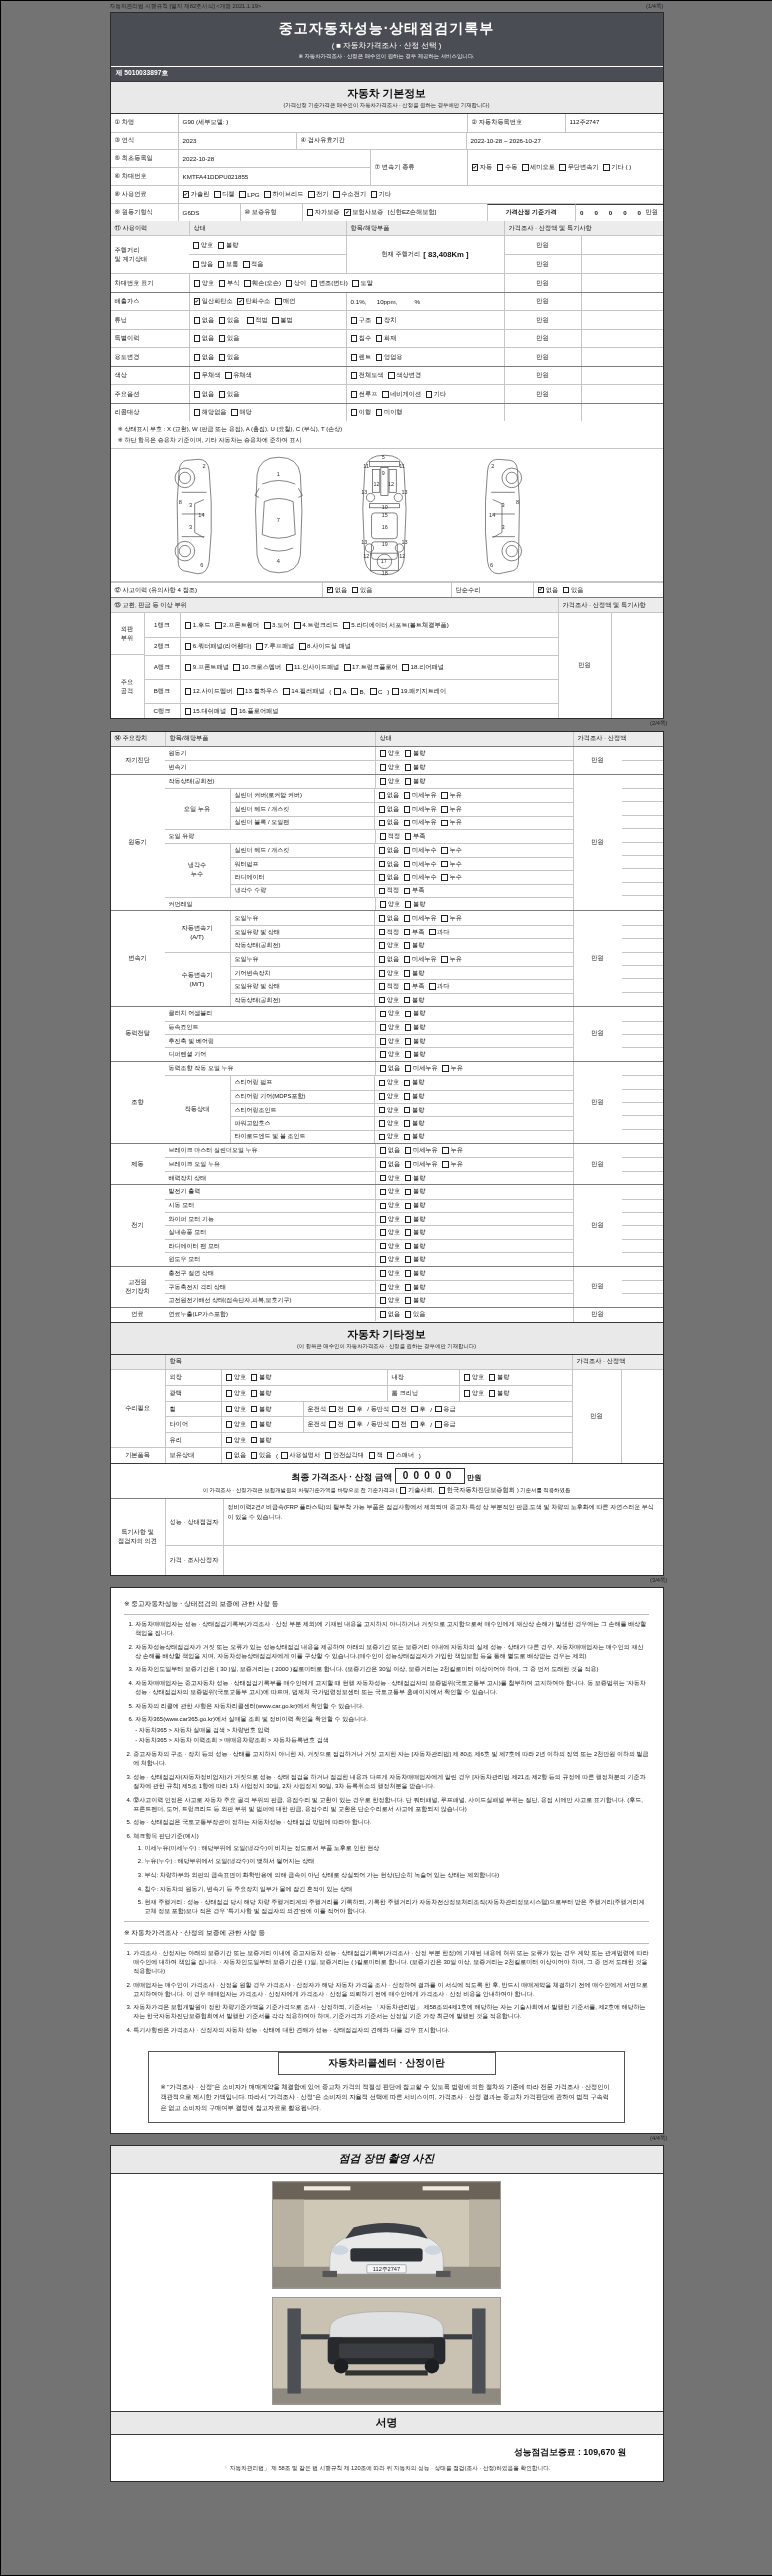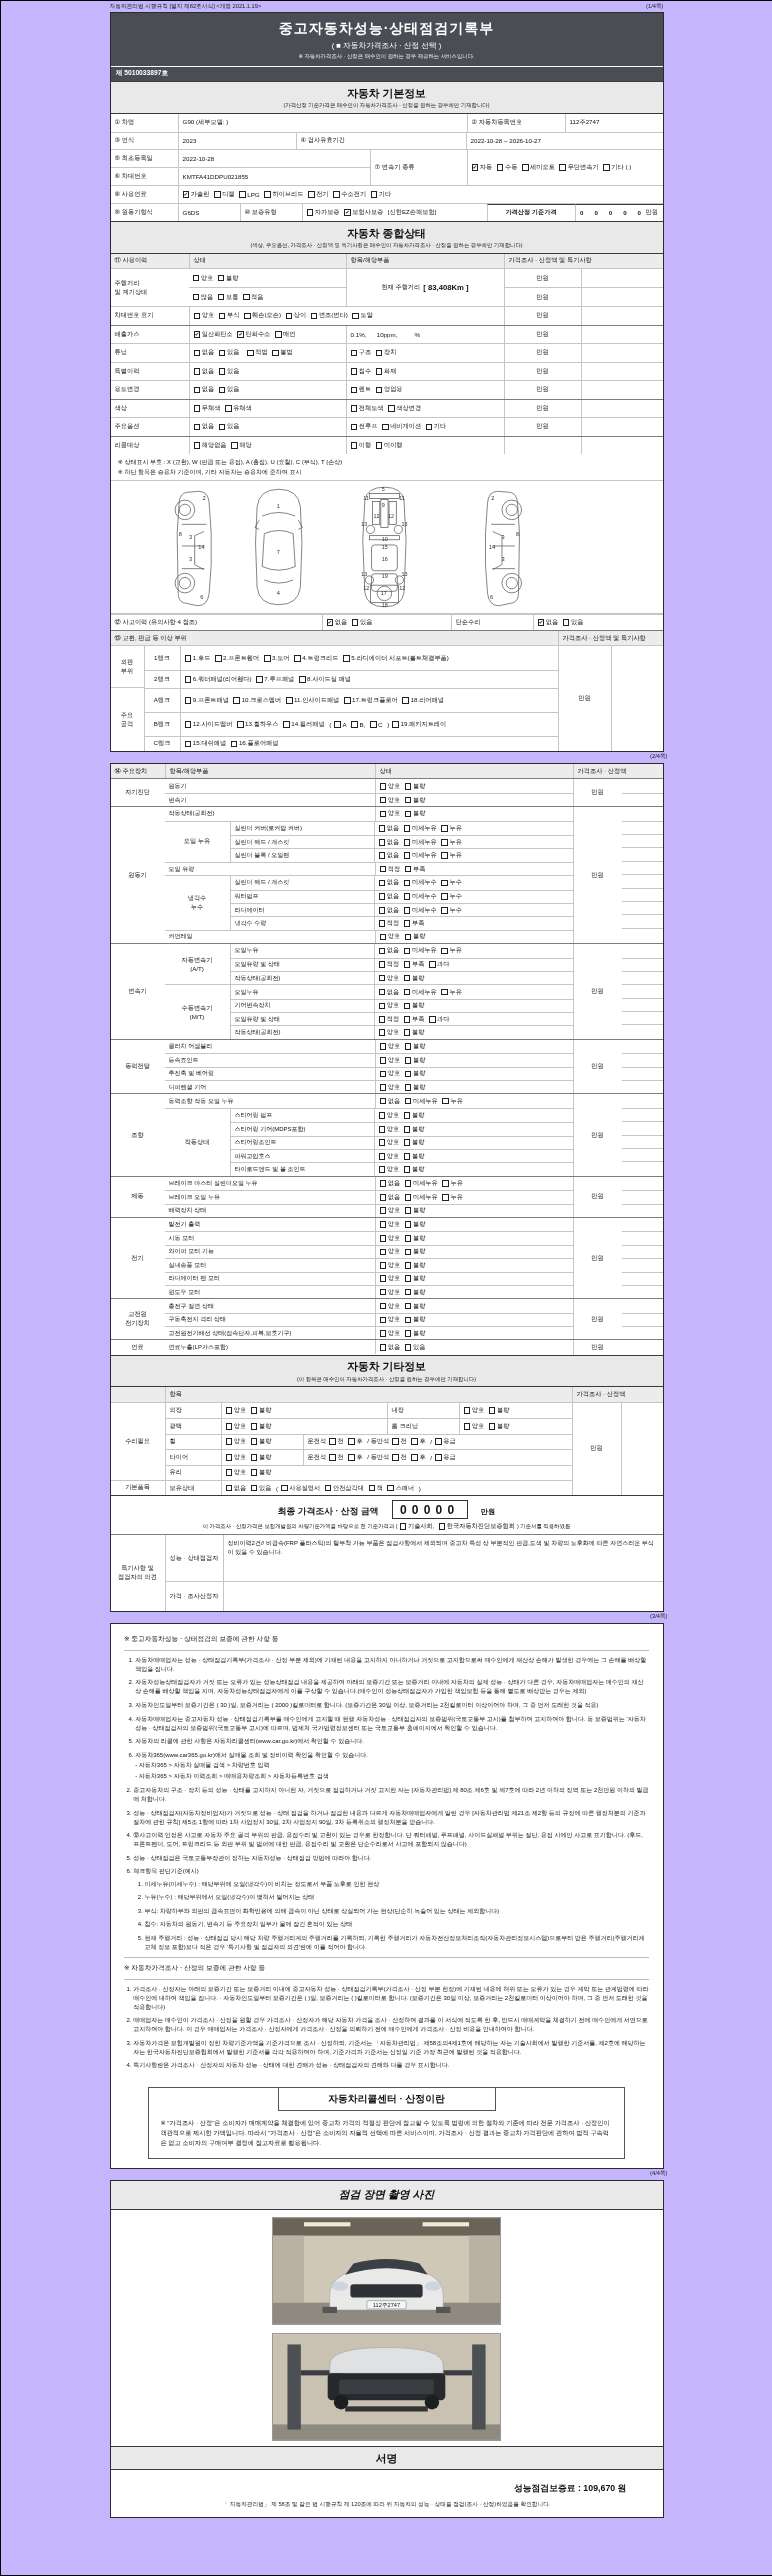--- a/index.html
+++ b/index.html
@@ -1,17 +1,17 @@
 <!DOCTYPE html>
 <html style="font-size:8.2px"><head>
 <meta charset="utf-8">
 <style>
   html,body{margin:0;padding:0;background:#fff;}
   body{font-family:"Liberation Sans","DejaVu Sans",sans-serif;color:#111;}
-  .canvas{width:773px;height:2576px;border:0.5px solid #000;box-sizing:border-box;background:#c4b5fd;overflow:hidden;}
+  .canvas{width:773px;height:2576px;border:0.5px solid #000;box-sizing:border-box;background:#737373;overflow:hidden;}
   .topline{width:554px;margin:2.1px auto 1px;display:flex;justify-content:space-between;font-size:5.7px;color:#222;}
   .pagenum{width:562px;margin:1px auto 2.1px;text-align:right;font-size:5.7px;color:#222;}
   .page{width:554px;margin:0 auto;border:1px solid #2b2b2b;background:#fff;box-sizing:border-box;}
   
   .dark{background:#4a4e54;color:#fff;text-align:center;padding:7.2px 0 0;}
   .dark .t{font-size:14px;font-weight:bold;letter-spacing:1px;}
   .dark .s{font-size:7.7px;margin-top:3.1px;}
   .dark .n{font-size:5.4px;margin-top:2.1px;color:#eee;}
   .docno{background:#4a4e54;color:#fff;border-top:1px solid #fff;margin-top:5.2px;padding:2.6px 5.2px 3.1px;text-align:left;font-size:6.7px;font-weight:bold;}
   
@@ -43,21 +43,21 @@
   .aboutbox{width:86%;margin:7.2px auto 9.3px;border:0.5px solid #555;padding:0 0 7.2px;}
   .aboutbox .bt{width:216px;margin:-0.5px auto 5.2px;border:0.5px solid #555;background:#fff;text-align:center;font-size:9.8px;font-weight:bold;padding:4.1px 0;}
   .aboutbox .tx{font-size:6.2px;line-height:1.65;padding:2.1px 11.3px;}
   
   .photo-wrap{display:flex;flex-direction:column;align-items:center;padding:7.2px 0 5.2px;gap:8.2px;}
   .photo{border:0.5px solid #999;}
   
   .signbody{padding:5.2px 15.5px 7.2px;}
   .fee{text-align:right;font-size:8.8px;font-weight:bold;padding:7.2px 20.6px 5.2px;}
   .confirm{text-align:center;font-size:5.7px;line-height:1.7;color:#222;}
-  .digits{display:inline-block;border:0.8px solid #333;padding:1.5px 7.2px;font-size:12px;font-weight:bold;letter-spacing:5.2px;margin:0 11px;}
+  .digits{display:inline-block;border:0.8px solid #333;padding:1.5px 7.2px;font-size:10px;font-weight:bold;letter-spacing:5.2px;margin:0 0;}
   .finalband{border-top:1px solid #3a3a3a;text-align:center;padding:4.1px 0 3.1px;}
   .finalband .fl{font-size:8.8px;font-weight:bold;}
   .finalband .note{font-size:5.4px;margin-top:2.6px;display:flex;justify-content:center;align-items:center;flex-wrap:wrap;}
   svg text{font-family:"Liberation Sans",sans-serif;}
 </style>
 </head>
 <body>
 
 <div class="canvas">
 
@@ -176,24 +176,20 @@
             <span class="tok">[신한EZ손해보험]</span>
           </div>
         <div class="c cen" style="width:88px;border-top:1px solid #3a3a3a;font-weight:bold;">가격산정 기준가격</div>
         <div class="c cen grow" style="border-top:1px solid #3a3a3a;">
           <span style="letter-spacing:4.6px;font-weight:bold;">0 0 0 0 0</span>
           <span>만원</span>
         </div>
       </div>
     </div>
 
-    <div class="sech">
-      <div class="h">자동차 종합상태</div>
-      <div class="sub">(색상, 주요옵션, 가격조사 · 산정액 및 특기사항은 매수인이 자동차가격조사 · 산정을 원하는 경우에만 기재합니다)</div>
-    </div>
 
     <div>
       <div class="trow first" style="min-height:14.4px;">
         <div class="c nl hcell" style="width:78px;">⑪ 사용이력</div>
         <div class="c hcell" style="width:157px;">상태</div>
         <div class="c hcell" style="width:158px;">항목/해당부품</div>
         <div class="c hcell grow">가격조사 · 산정액 및 특기사항</div>
       </div>
       <div class="trow" style="min-height:38px;padding:0;">
         <div class="c nl pre" style="width:78px;">주행거리

